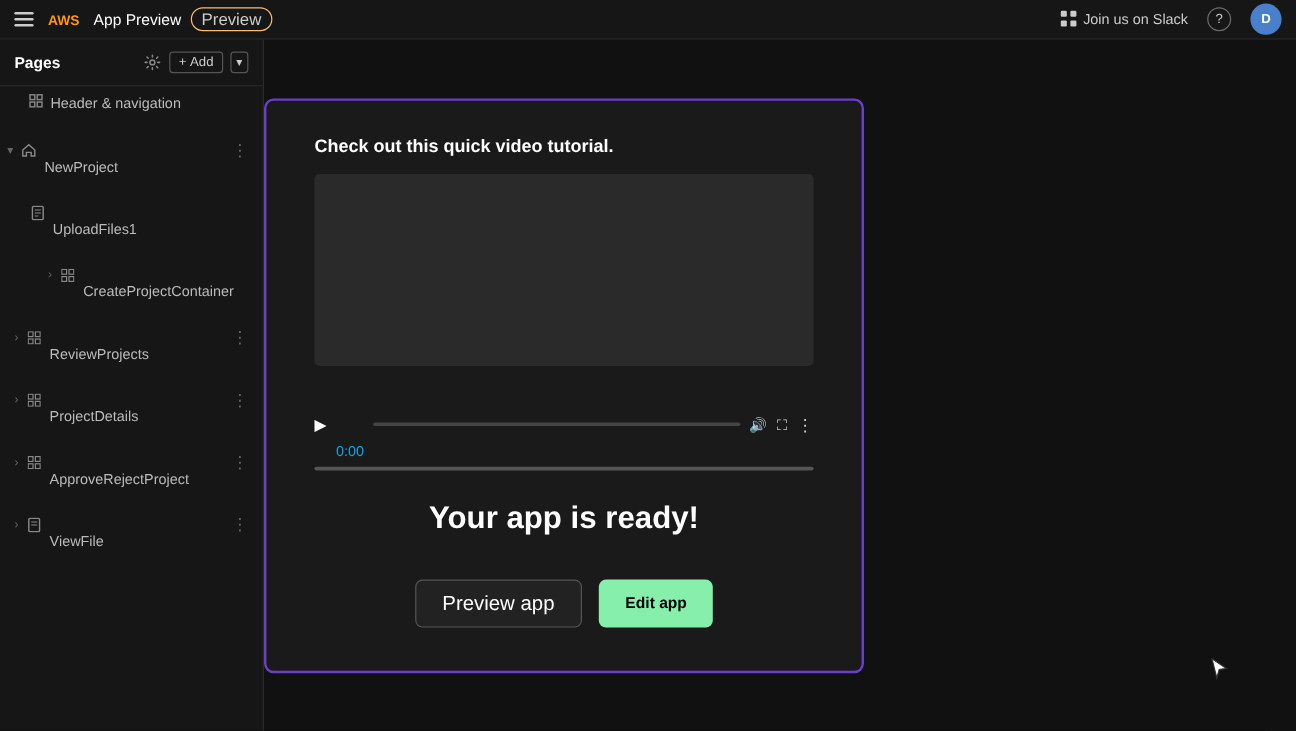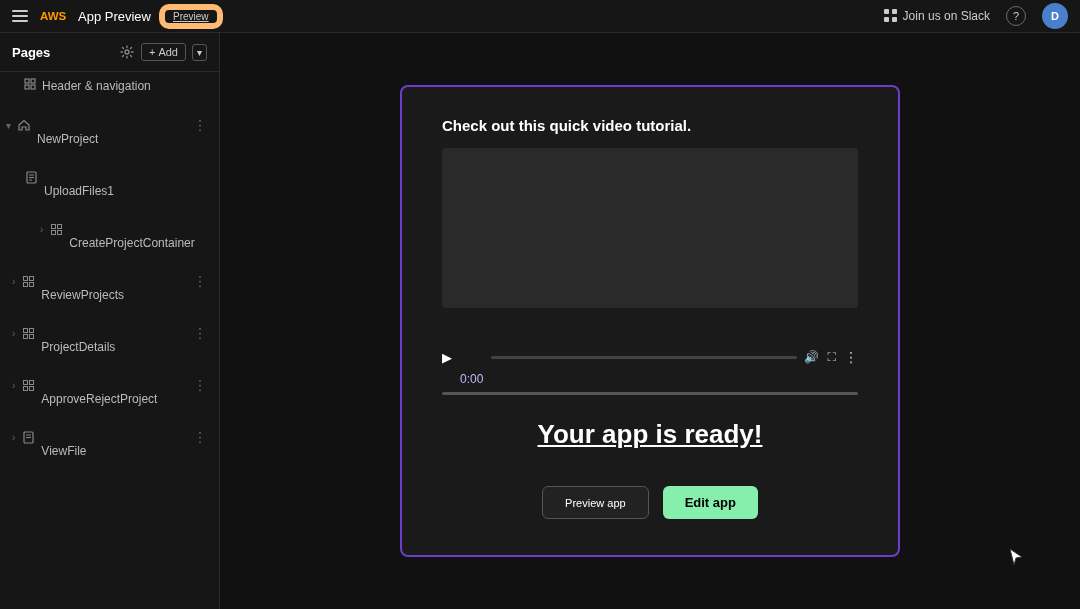--- a/index.html
+++ b/index.html
@@ -61,26 +61,25 @@
       height: 20px;
     }
     .app-studio-text {
       font-size: 13px;
       color: #fff;
       font-weight: 500;
       white-space: nowrap;
     }
     .preview-badge {
       background: transparent;
-      border: 6px solid #fdba74;
-      color: #ccc;
-      font-size: 10px;
+      border: 1px solid #fdba74;
+      color: #ccc;
+      font-size: 14px;
       padding: 1px 8px;
       border-radius: 10px;
-      text-decoration: underline;
     }
     .topnav-right {
       margin-left: auto;
       display: flex;
       align-items: center;
       gap: 16px;
     }
     .slack-link {
       display: flex;
       align-items: center;
@@ -240,21 +239,21 @@
       cursor: pointer;
       gap: 6px;
     }
 
     
     .content-area {
       flex: 1;
       background: #111;
       display: flex;
       align-items: center;
-      justify-content: center;
+      justify-content: flex-start;
       position: relative;
     }
 
     
     .modal-card {
       width: 500px;
       background: #1a1a1a;
       border: 2px solid #6b3ecc;
       border-radius: 8px;
       padding: 30px 40px 36px;
@@ -286,21 +285,21 @@
       margin-bottom: 6px;
     }
     .play-btn {
       color: #fff;
       font-size: 13px;
       cursor: pointer;
       background: none;
       border: none;
     }
     .time-display {
-      color: #c4b5fd;
+      color: #0ea5e9;
       font-size: 12px;
       margin-top: 44px;
     }
     .progress-bar-container {
       flex: 1;
       height: 3px;
       background: #444;
       border-radius: 2px;
       position: relative;
     }
@@ -331,31 +330,30 @@
       background: #555;
       border-radius: 2px;
       margin-bottom: 24px;
     }
     .ready-title {
       font-size: 26px;
       font-weight: 700;
       color: #fff;
       text-align: center;
       margin-bottom: 36px;
-      text-decoration: underline;
     }
     .action-buttons {
       display: flex;
       gap: 14px;
     }
     .btn-preview {
       background: #222;
       border: 1px solid #555;
       color: #fff;
-      font-size: 11px;
+      font-size: 17px;
       font-weight: 500;
       padding: 9px 22px;
       border-radius: 6px;
       cursor: pointer;
     }
     .btn-edit {
       background: #86efac;
       border: none;
       color: #000;
       font-size: 13px;

